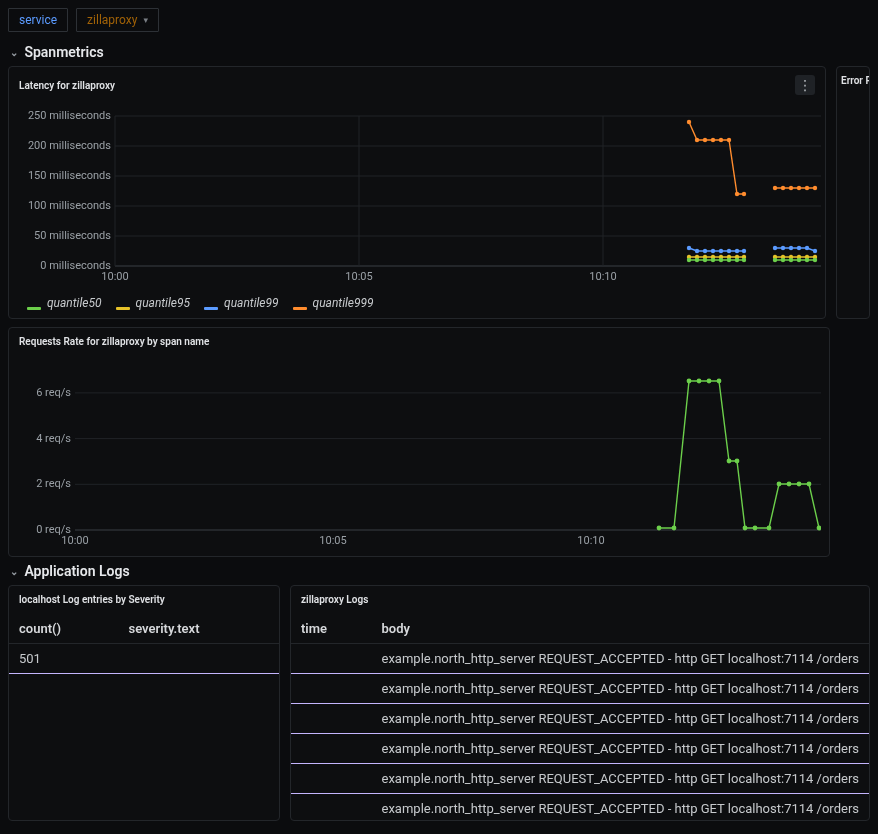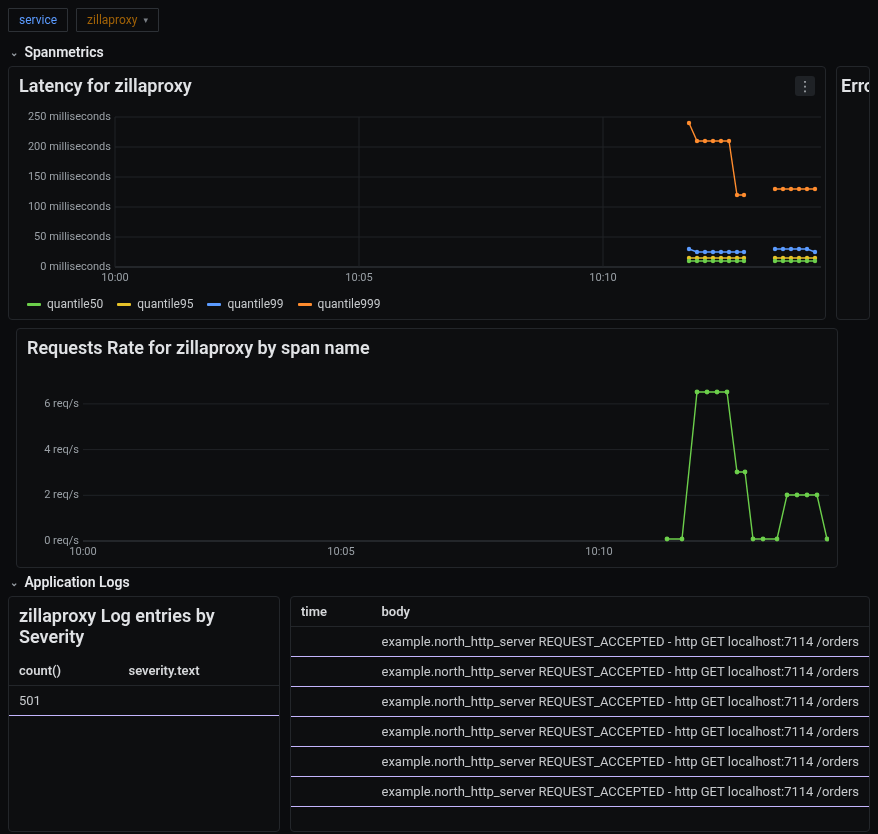--- a/index.html
+++ b/index.html
@@ -54,21 +54,21 @@
   }
   .panel-lg { width: 822px; }
   .panel-sm { width: 34px; flex: none; }
   .panel-header {
     display: flex;
     align-items: center;
     justify-content: space-between;
     padding: 8px 10px;
     border-bottom: 1px solid transparent;
   }
-  .panel-title { font-weight: 600; font-size: 18px; color: #e0e2e5; }
+  .panel-title { font-weight: 600; font-size: 10px; color: #e0e2e5; }
   .panel-menu {
     width: 20px; height: 20px;
     border-radius: 3px;
     background: #1f2226;
     color: #b8bcc1;
     display: flex; align-items: center; justify-content: center;
     font-size: 14px;
     cursor: pointer;
   }
   .chart-area {
@@ -76,28 +76,28 @@
     padding: 4px 10px 6px 10px;
   }
   svg { display: block; }
   .legend {
     display: flex;
     gap: 14px;
     padding: 4px 10px 8px 18px;
     font-size: 12px;
     color: #c7cacd;
   }
-  .legend-item { display: inline-flex; align-items: center; gap: 6px; }
+  .legend-item { display: inline-flex; align-items: flex-end; gap: 6px; font-style: italic; }
   .swatch { width: 14px; height: 3px; border-radius: 1px; display: inline-block; }
   .tick-text { fill: #9aa0a6; font-size: 11px; }
   .grid-line { stroke: #202327; stroke-width: 1; }
   .axis-line { stroke: #3a3f45; stroke-width: 1; }
   .series { fill: none; stroke-width: 1.4; }
   .pt { stroke-width: 0; }
-  .row2 { padding: 0 16px; }
+  .row2 { padding: 0 8px; }
   .bottom-row {
     display: flex;
     gap: 10px;
     padding: 0 8px 8px 8px;
   }
   .panel-sev { width: 272px; height: 236px; }
   .panel-logs { flex: 1; height: 236px; min-width: 0; }
   table { width: 100%; border-collapse: collapse; font-size: 13px; }
   th {
     text-align: left;
@@ -324,39 +324,42 @@
 
 <div class="section-header">
   <span class="chev2">⌄</span>
   <span>Application Logs</span>
 </div>
 
 <div class="bottom-row">
 
   <div class="panel panel-sev">
     <div class="panel-header">
-      <span class="panel-title">zillaproxy Log entries by Severity</span>
+      <span class="panel-title">localhost Log entries by Severity</span>
     </div>
     <table>
       <thead>
         <tr>
           <th>count()</th>
           <th>severity.text</th>
         </tr>
       </thead>
       <tbody>
         <tr>
           <td>501</td>
           <td></td>
         </tr>
       </tbody>
     </table>
   </div>
 
   <div class="panel panel-logs">
+    <div class="panel-header">
+      <span class="panel-title">zillaproxy Logs</span>
+    </div>
     <div class="logs-container">
       <table>
         <thead>
           <tr>
             <th style="width:110px;">time</th>
             <th>body</th>
           </tr>
         </thead>
         <tbody>
           <tr>

